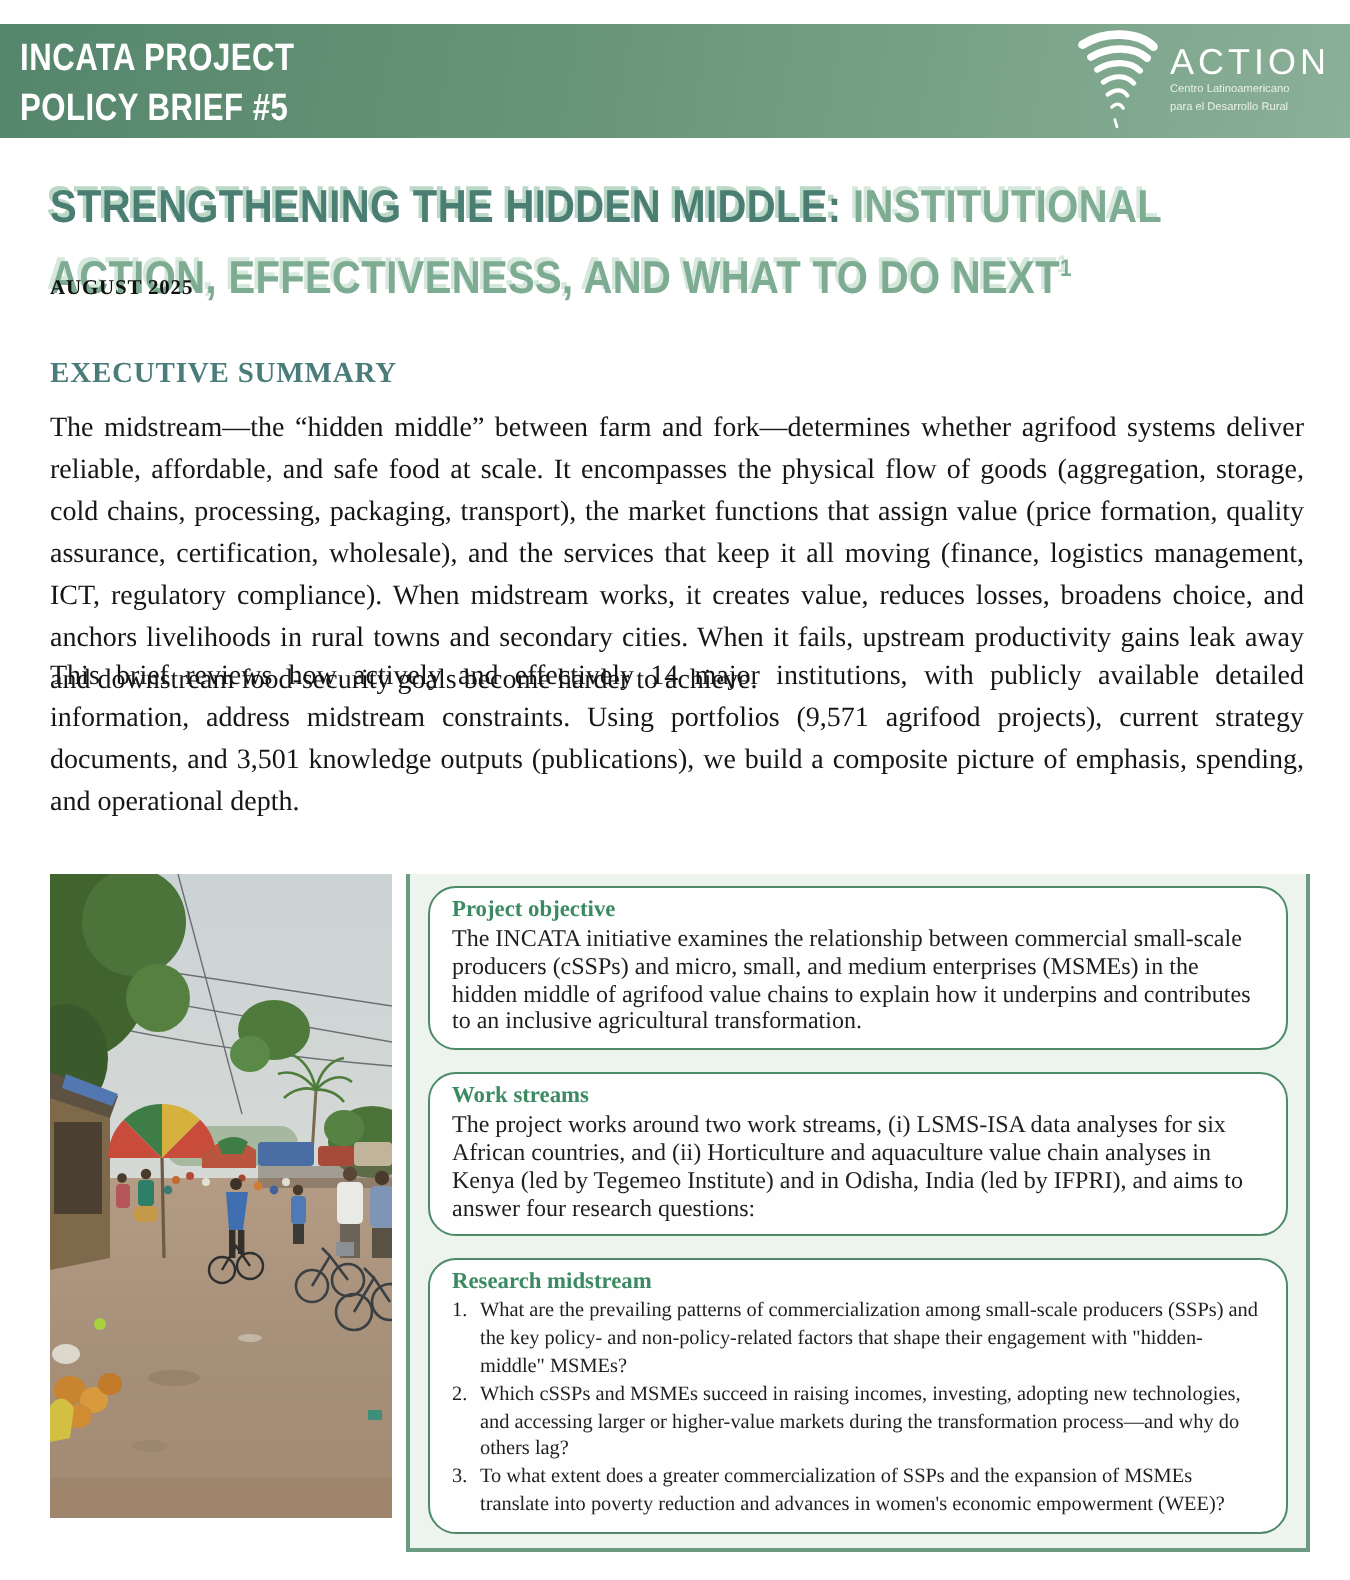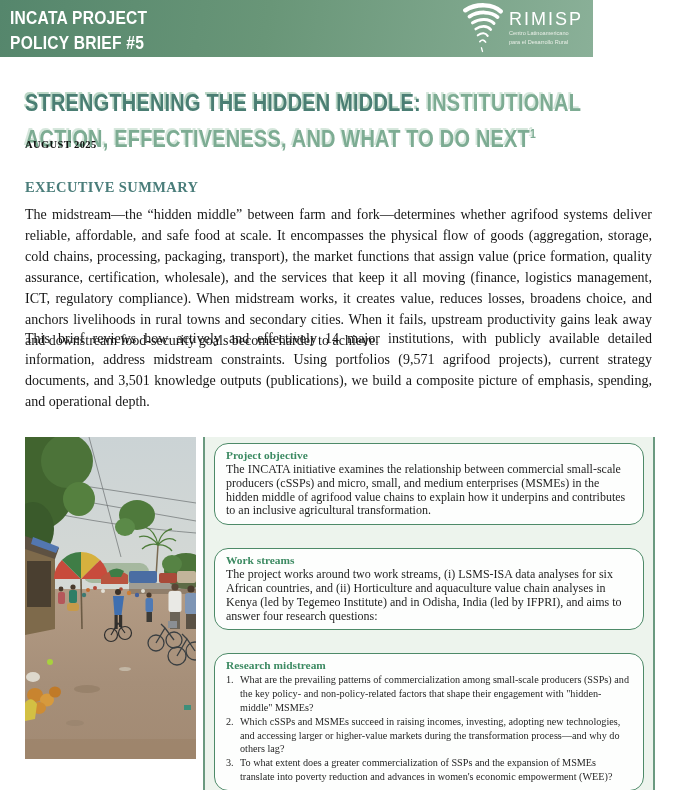--- a/index.html
+++ b/index.html
@@ -1,21 +1,21 @@
 <!DOCTYPE html>
 <html><head>
 <meta charset="utf-8">
 <style>
   * { margin:0; padding:0; box-sizing:border-box; }
   html,body { width:675px; height:790px; background:#ffffff; }
   body { position:relative; font-family:"Liberation Serif", serif; color:#1b1b1b; overflow:hidden; }
 
   
   .masthead {
-    position:absolute; top:0; left:0; width:593px; height:57px;
+    position:absolute; top:12px; left:0; width:675px; height:57px;
     background:linear-gradient(100deg, #55866c 0%, #699678 45%, #8ab098 100%);
   }
   .masthead-text {
     position:absolute; left:10px; top:5px;
     font-family:"Liberation Sans", sans-serif; font-weight:800;
     font-size:19px; line-height:25px; color:#ffffff; letter-spacing:.3px;
     transform:scaleX(.82); transform-origin:left top; white-space:nowrap;
   }
   .logo { position:absolute; right:10px; top:3px; display:flex; align-items:center; gap:4px; }
   .logo-swirl { width:44px; height:50px; }
@@ -55,21 +55,21 @@
   .photo { position:absolute; left:25px; top:437px; width:171px; height:322px; overflow:hidden; background:#ccd3d4; }
 
   
   .panel { position:absolute; left:203px; top:437px; width:452px; }
   .panel-header { background:#4d8068; padding:4px 14px 6px; text-align:center; }
   .panel-header-title { color:#f6efda; font-weight:bold; font-size:11.6px; line-height:13.5px; }
   .panel-header-sub { color:#ddd6ba; font-size:9.6px; line-height:11px; margin-top:2px; }
   .panel-body { background:#edf4ed; border:2px solid #6b9a80; border-top:none; padding:6px 9px 7px; }
   .box {
     background:#fdfefd; border:1.4px solid #4d8a68; border-radius:14px;
-    padding:4px 11px 6px; margin-bottom:23px;
+    padding:4px 11px 6px; margin-bottom:11px;
   }
   .box:last-child { margin-bottom:0; }
   .box-heading { color:#3c8a62; font-weight:bold; font-size:11.4px; line-height:15px; }
   .box-text { font-size:12px; line-height:13.8px; color:#1f1f1f; }
   .rq-list { list-style:none; }
   .rq-item { display:flex; font-size:10.2px; line-height:13.8px; color:#1f1f1f; }
   .rq-num { flex:0 0 14px; }
   .rq-text { flex:1; }
 </style>
 </head>
@@ -86,21 +86,21 @@
         <path d="M3,7 C14,0 30,1 37,8" stroke-width="4.2"></path>
         <path d="M7,13 C16,7.5 28,8 34,13.5" stroke-width="3.6"></path>
         <path d="M10,19 C17,14.5 26,15 30.5,19.5" stroke-width="3.0"></path>
         <path d="M13,25 C18,21.5 24,21.5 27.5,25.5" stroke-width="2.5"></path>
         <path d="M15,31 C19,28 22.5,28.5 24.5,31.5" stroke-width="2.0"></path>
         <path d="M17,37 C19,35 21,35 22.5,37.5" stroke-width="1.6"></path>
         <path d="M18.5,43 L19.5,46.5" stroke-width="1.3"></path>
       </g>
     </svg>
     <div>
-      <div class="logo-name">RIMISP</div>
+      <div class="logo-name">ACTION</div>
       <div class="logo-tagline">Centro Latinoamericano</div>
       <div class="logo-tagline">para el Desarrollo Rural</div>
     </div>
   </div>
 </header>
 
 <h1 class="title"><span class="seg-dark">STRENGTHENING THE HIDDEN MIDDLE: </span><span class="seg-light">INSTITUTIONAL ACTION, EFFECTIVENESS, AND WHAT TO DO NEXT</span><sup class="seg-light">1</sup></h1>
 <div class="date">AUGUST 2025</div>
 
 <h2 class="exec-heading">EXECUTIVE SUMMARY</h2>

